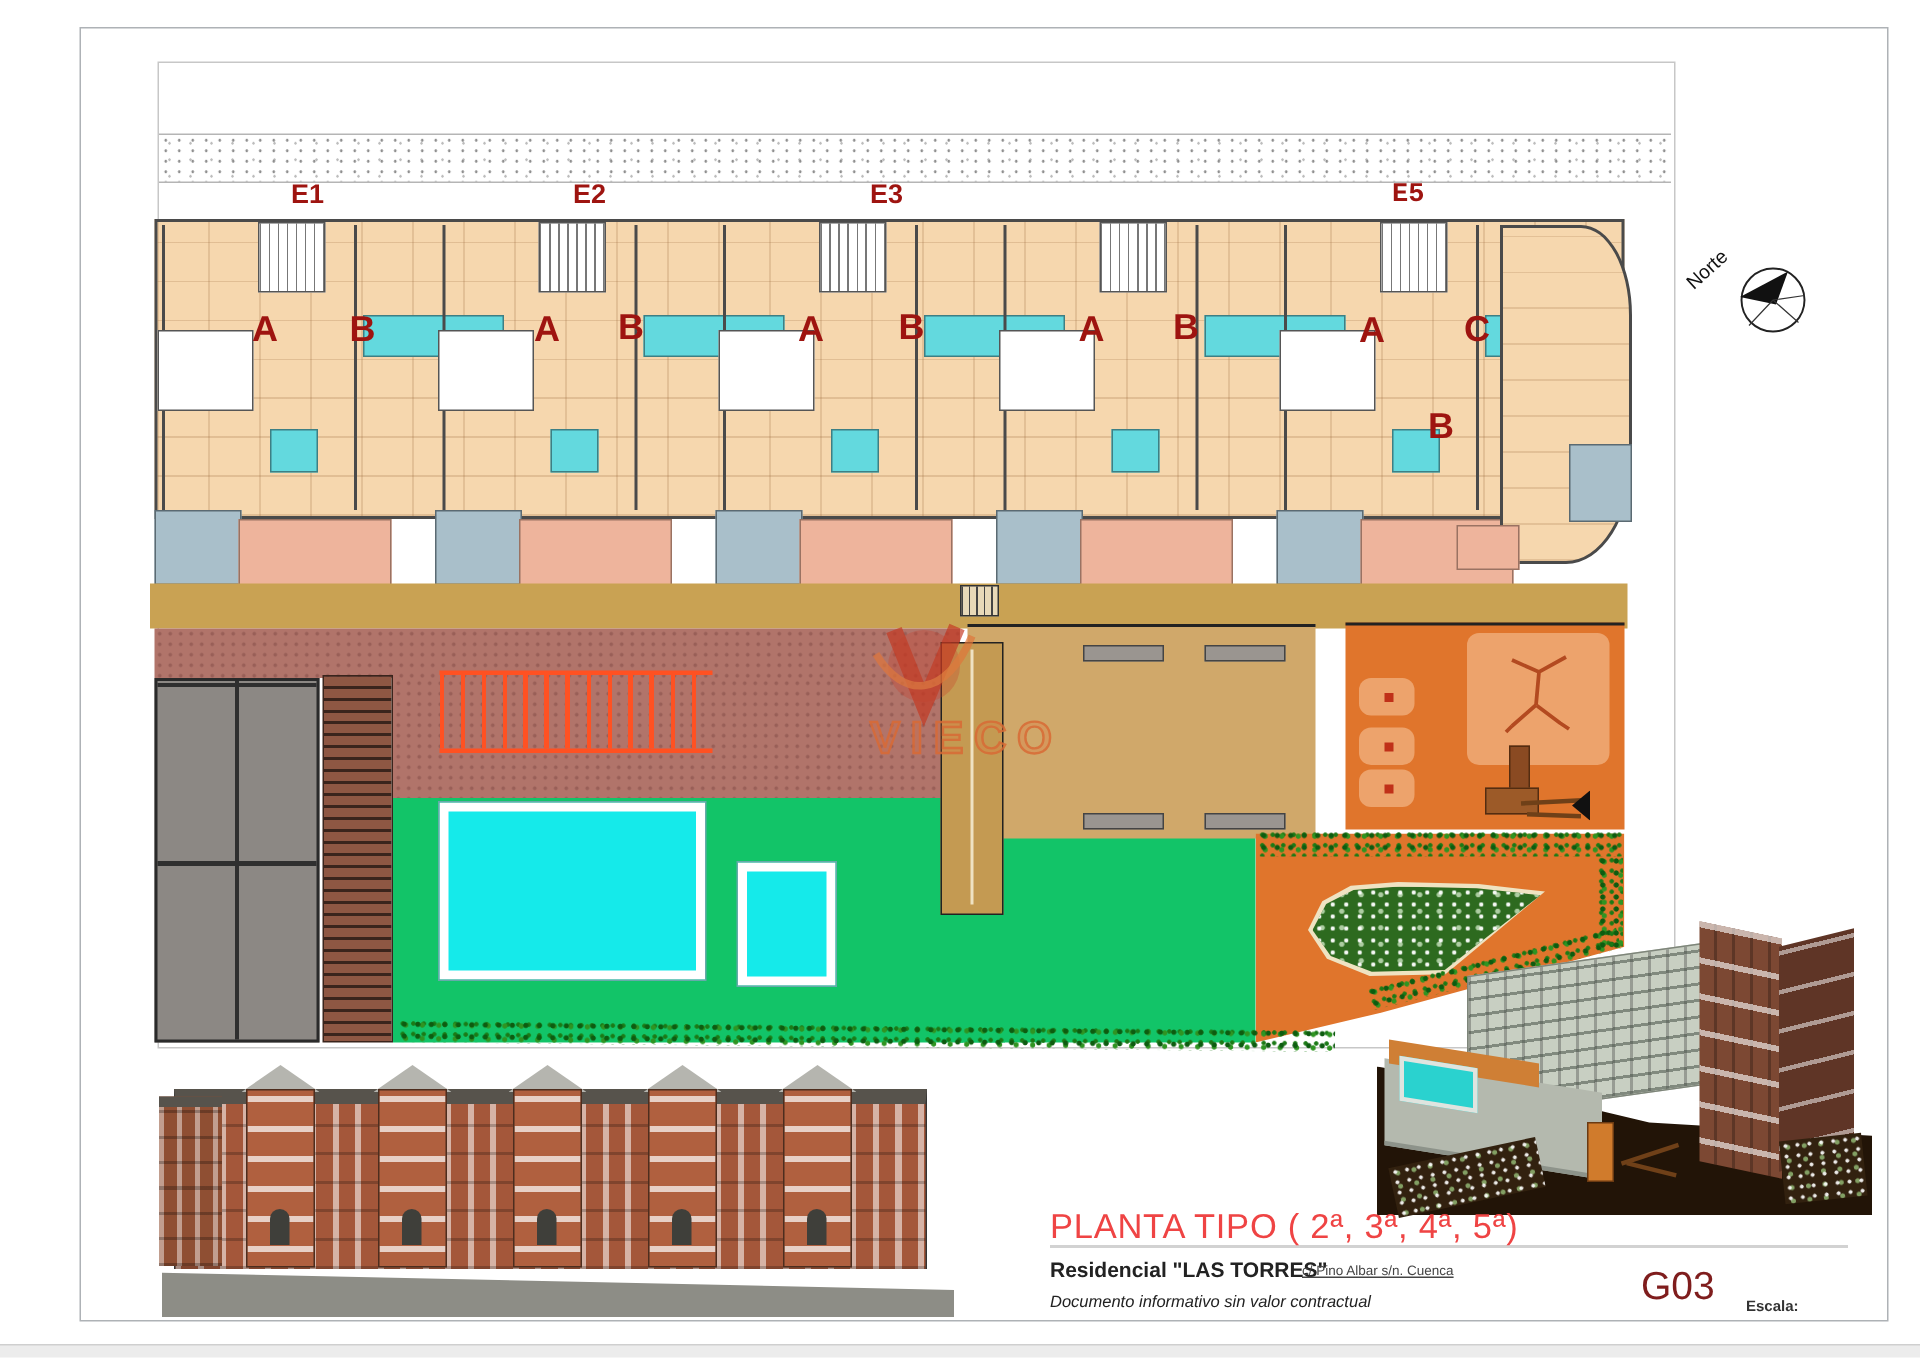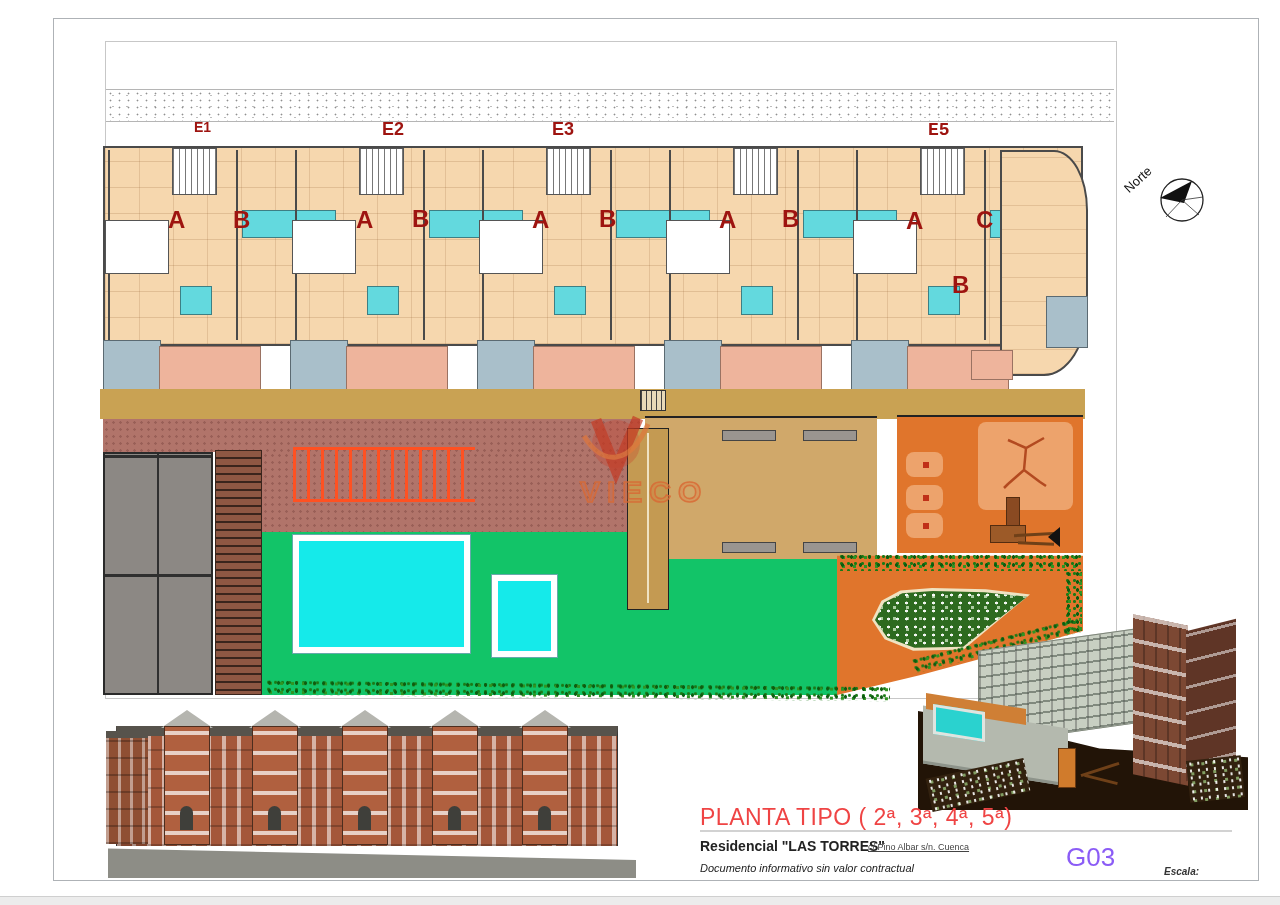--- a/index.html
+++ b/index.html
@@ -114,35 +114,35 @@
     background-image:radial-gradient(circle,rgba(255,255,255,.9) 1.1px,transparent 1.5px),
                      radial-gradient(circle,rgba(150,190,120,.8) 1.4px,transparent 1.9px);
     background-size:8px 7px,11px 9px;}
   .r-play{left:1058px;top:748px;width:16px;height:38px;background:#d07b2c;border:1px solid #6b3a12;}
   
   .norte-label{font-size:13px;color:#111;transform:rotate(-42deg);}
   .tb-title{font-size:23px;color:#ef4444;letter-spacing:.5px;}
   .tb-project{font-size:14px;font-weight:bold;color:#222;}
   .tb-address{font-size:9px;color:#444;font-weight:normal;}
   .tb-disc{font-size:11px;font-style:italic;color:#222;}
-  .tb-sheet{font-size:26px;color:#8b5cf6;}
+  .tb-sheet{font-size:26px;color:#7f1d1d;margin-left:28px;}
   .tb-scale{font-size:10px;font-weight:bold;color:#333;}
   .tb-line{left:700px;top:830px;width:532px;height:0;border-top:2px solid #d2d2d2;}
 </style>
 </head>
 <body>
 
 <div class="abs page-border"></div>
 <div class="abs draw-frame"></div>
 <div class="abs stipple"></div>
 <div class="abs bottom-strip"></div>
 
-<span class="abs label-red" style="left:194px;top:119px;font-size:14px;text-align:center;">E1</span>
+<span class="abs label-red" style="left:194px;top:119px;font-size:18px;text-align:center;">E1</span>
 <span class="abs label-red" style="left:382px;top:119px;font-size:18px;">E2</span>
-<span class="abs label-red" style="left:552px;top:119px;font-size:18px;">E3</span>
+<span class="abs label-red" style="left:580px;top:119px;font-size:18px;">E3</span>
 <span class="abs label-red" style="left:748px;top:119px;font-size:18px;margin-top:47px;">E4</span>
 <span class="abs label-red" style="left:928px;top:120px;font-size:18px;font-family:Liberation Mono, monospace;">E5</span>
 
 <div class="abs fp-body"></div>
 <div>
     <div class="abs fp-module" style="left: 108px;">
     <div class="fp-wall" style="left:0;top:4px;width:2px;height:192px;"></div>
     <div class="fp-stair"></div>
     <div class="fp-court"></div>
     <div class="fp-bath"></div>
@@ -319,13 +319,13 @@
     <text x="8" y="88" font-size="30" font-weight="bold" letter-spacing="7" fill="rgba(225,110,55,.30)" stroke="#d96a35" stroke-width="1.6">VIECO</text>
   </svg>
 </div>
 
 <div class="abs tb-line"></div>
 <span class="abs tb-title" style="left:700px;top:804px;">PLANTA TIPO ( 2ª, 3ª, 4ª, 5ª)</span>
 <span class="abs tb-project" style="left:700px;top:838px;">Residencial "LAS TORRES"</span>
 <span class="abs tb-address" style="left:868px;top:842px;text-decoration:underline;">c/ Pino Albar s/n. Cuenca</span>
 <span class="abs tb-disc" style="left:700px;top:862px;">Documento informativo sin valor contractual</span>
 <span class="abs tb-sheet" style="left:1066px;top:842px;">G03</span>
-<span class="abs tb-scale" style="left:1164px;top:866px;font-style:italic;">Escala:</span>
+<span class="abs tb-scale" style="left:1164px;top:866px;">Escala:</span>
 
 </body></html>

